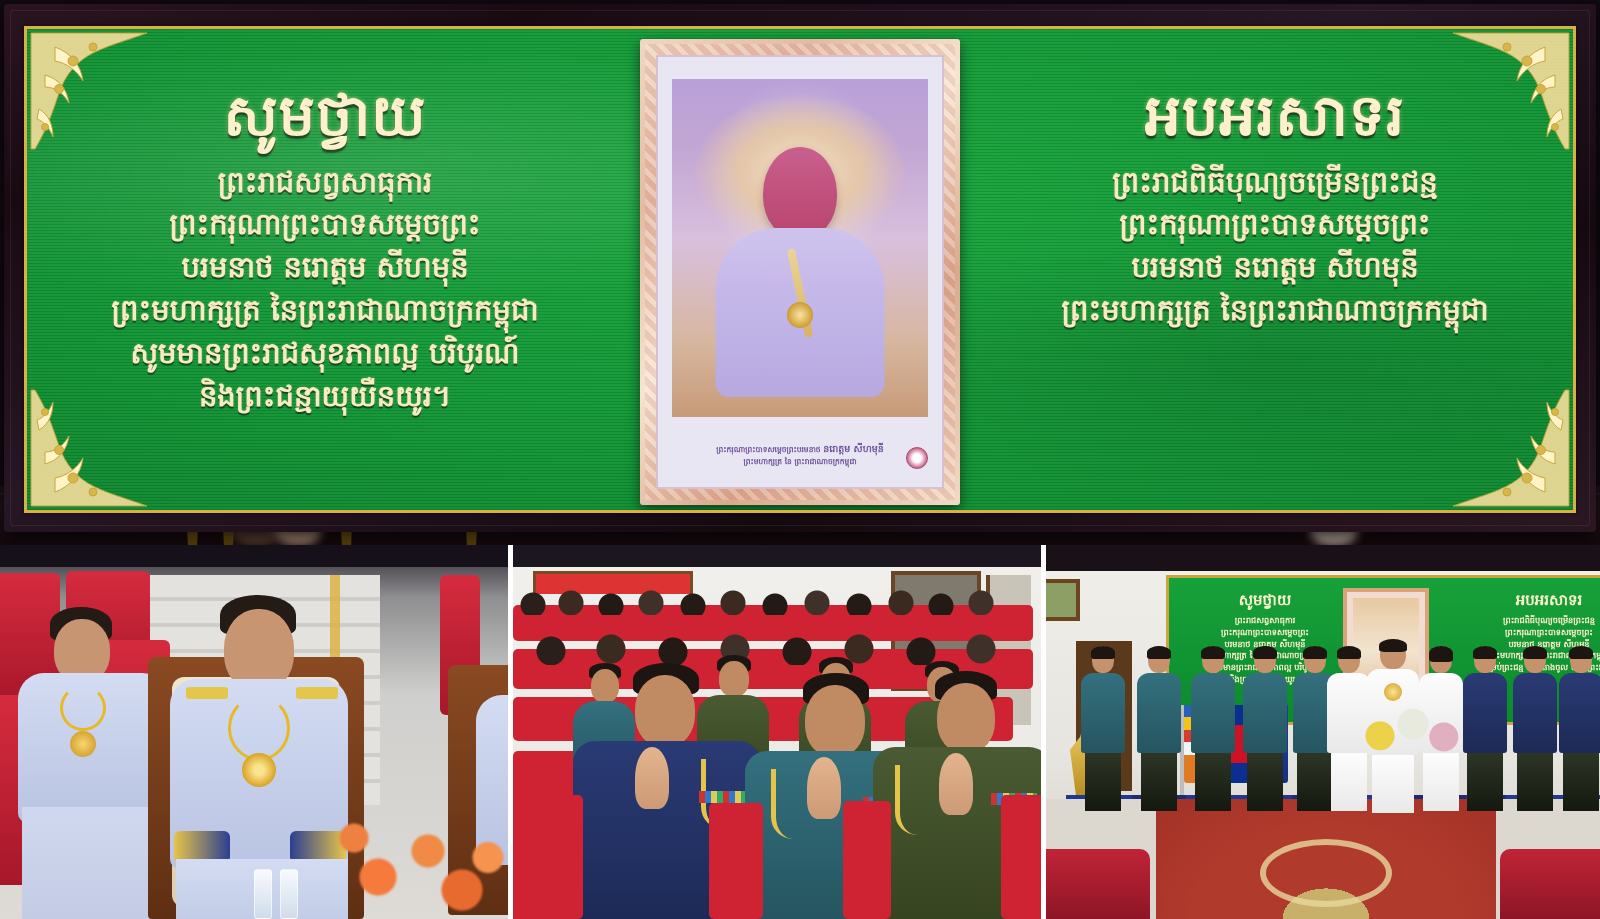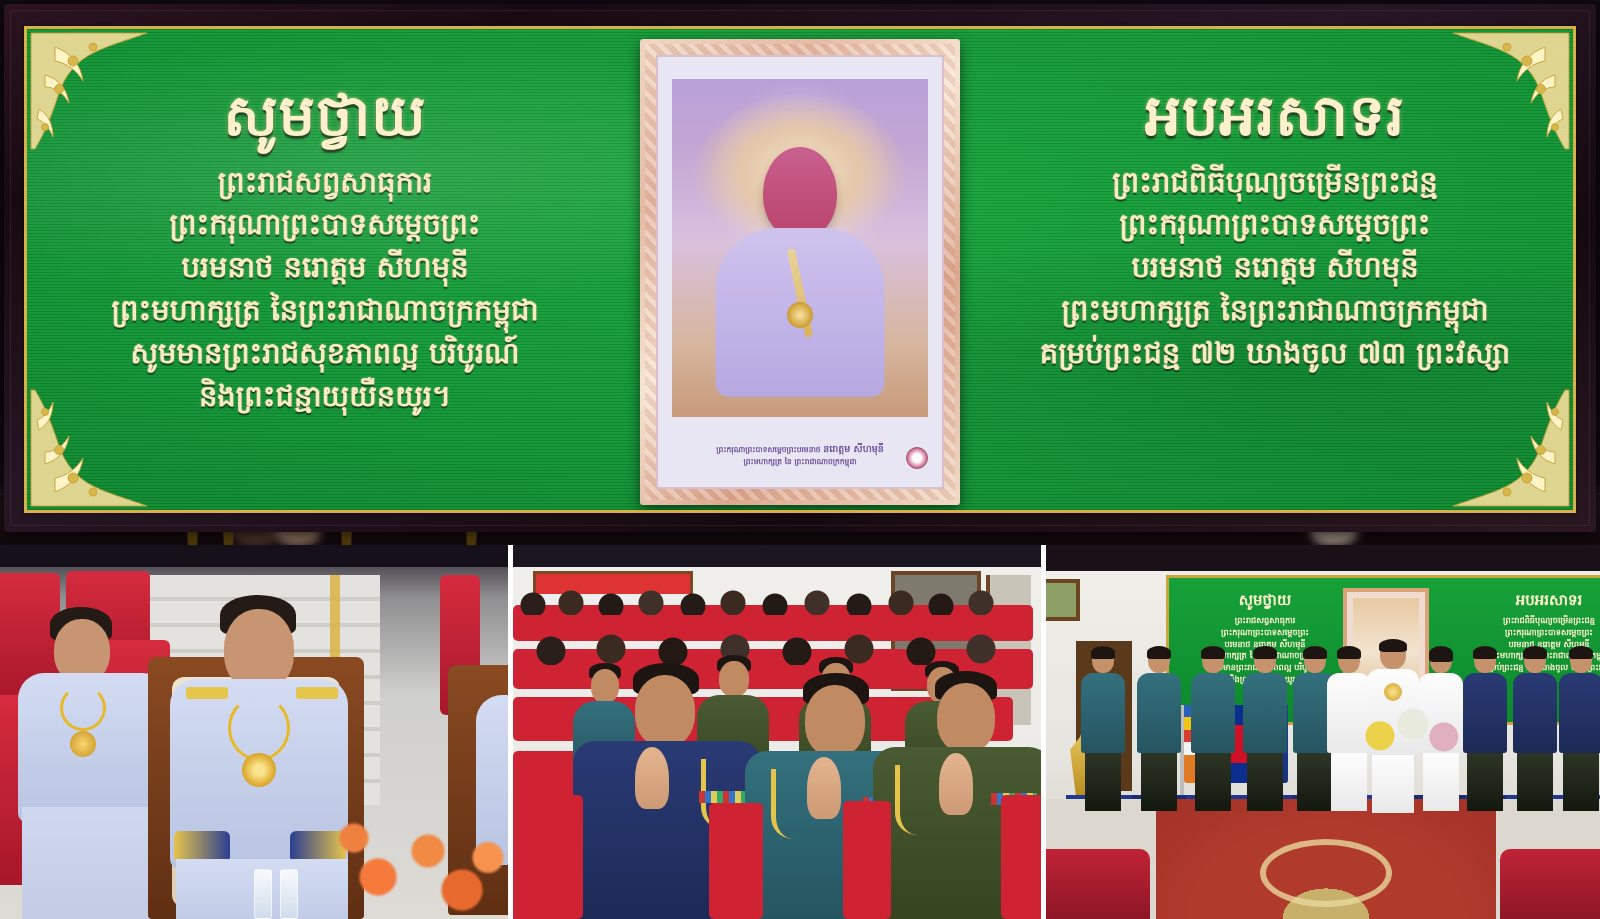--- a/index.html
+++ b/index.html
@@ -336,21 +336,20 @@
             <div class="line">សូមមានព្រះរាជសុខភាពល្អ បរិបូរណ៍</div>
             <div class="line">និងព្រះជន្មាយុយឺនយូរ។</div>
           </div>
 
           <div class="col col-right">
             <div class="headline">អបអរសាទរ</div>
             <div class="line">ព្រះរាជពិធីបុណ្យចម្រើនព្រះជន្ម</div>
             <div class="line">ព្រះករុណាព្រះបាទសម្ដេចព្រះ</div>
             <div class="line">បរមនាថ នរោត្តម សីហមុនី</div>
             <div class="line">ព្រះមហាក្សត្រ នៃព្រះរាជាណាចក្រកម្ពុជា</div>
-            <div class="line">គម្រប់ព្រះជន្ម ៧២ ឃាងចូល ៧៣ ព្រះវស្សា</div>
           </div>
 
           <div class="portrait-wrap">
             <div class="portrait-frame">
               <div class="portrait-mat">
                 <div class="portrait-photo">
                   <div class="p-throne"></div>
                   <div class="p-head"></div>
                   <div class="p-body"></div>
                   <div class="p-sash"></div>

